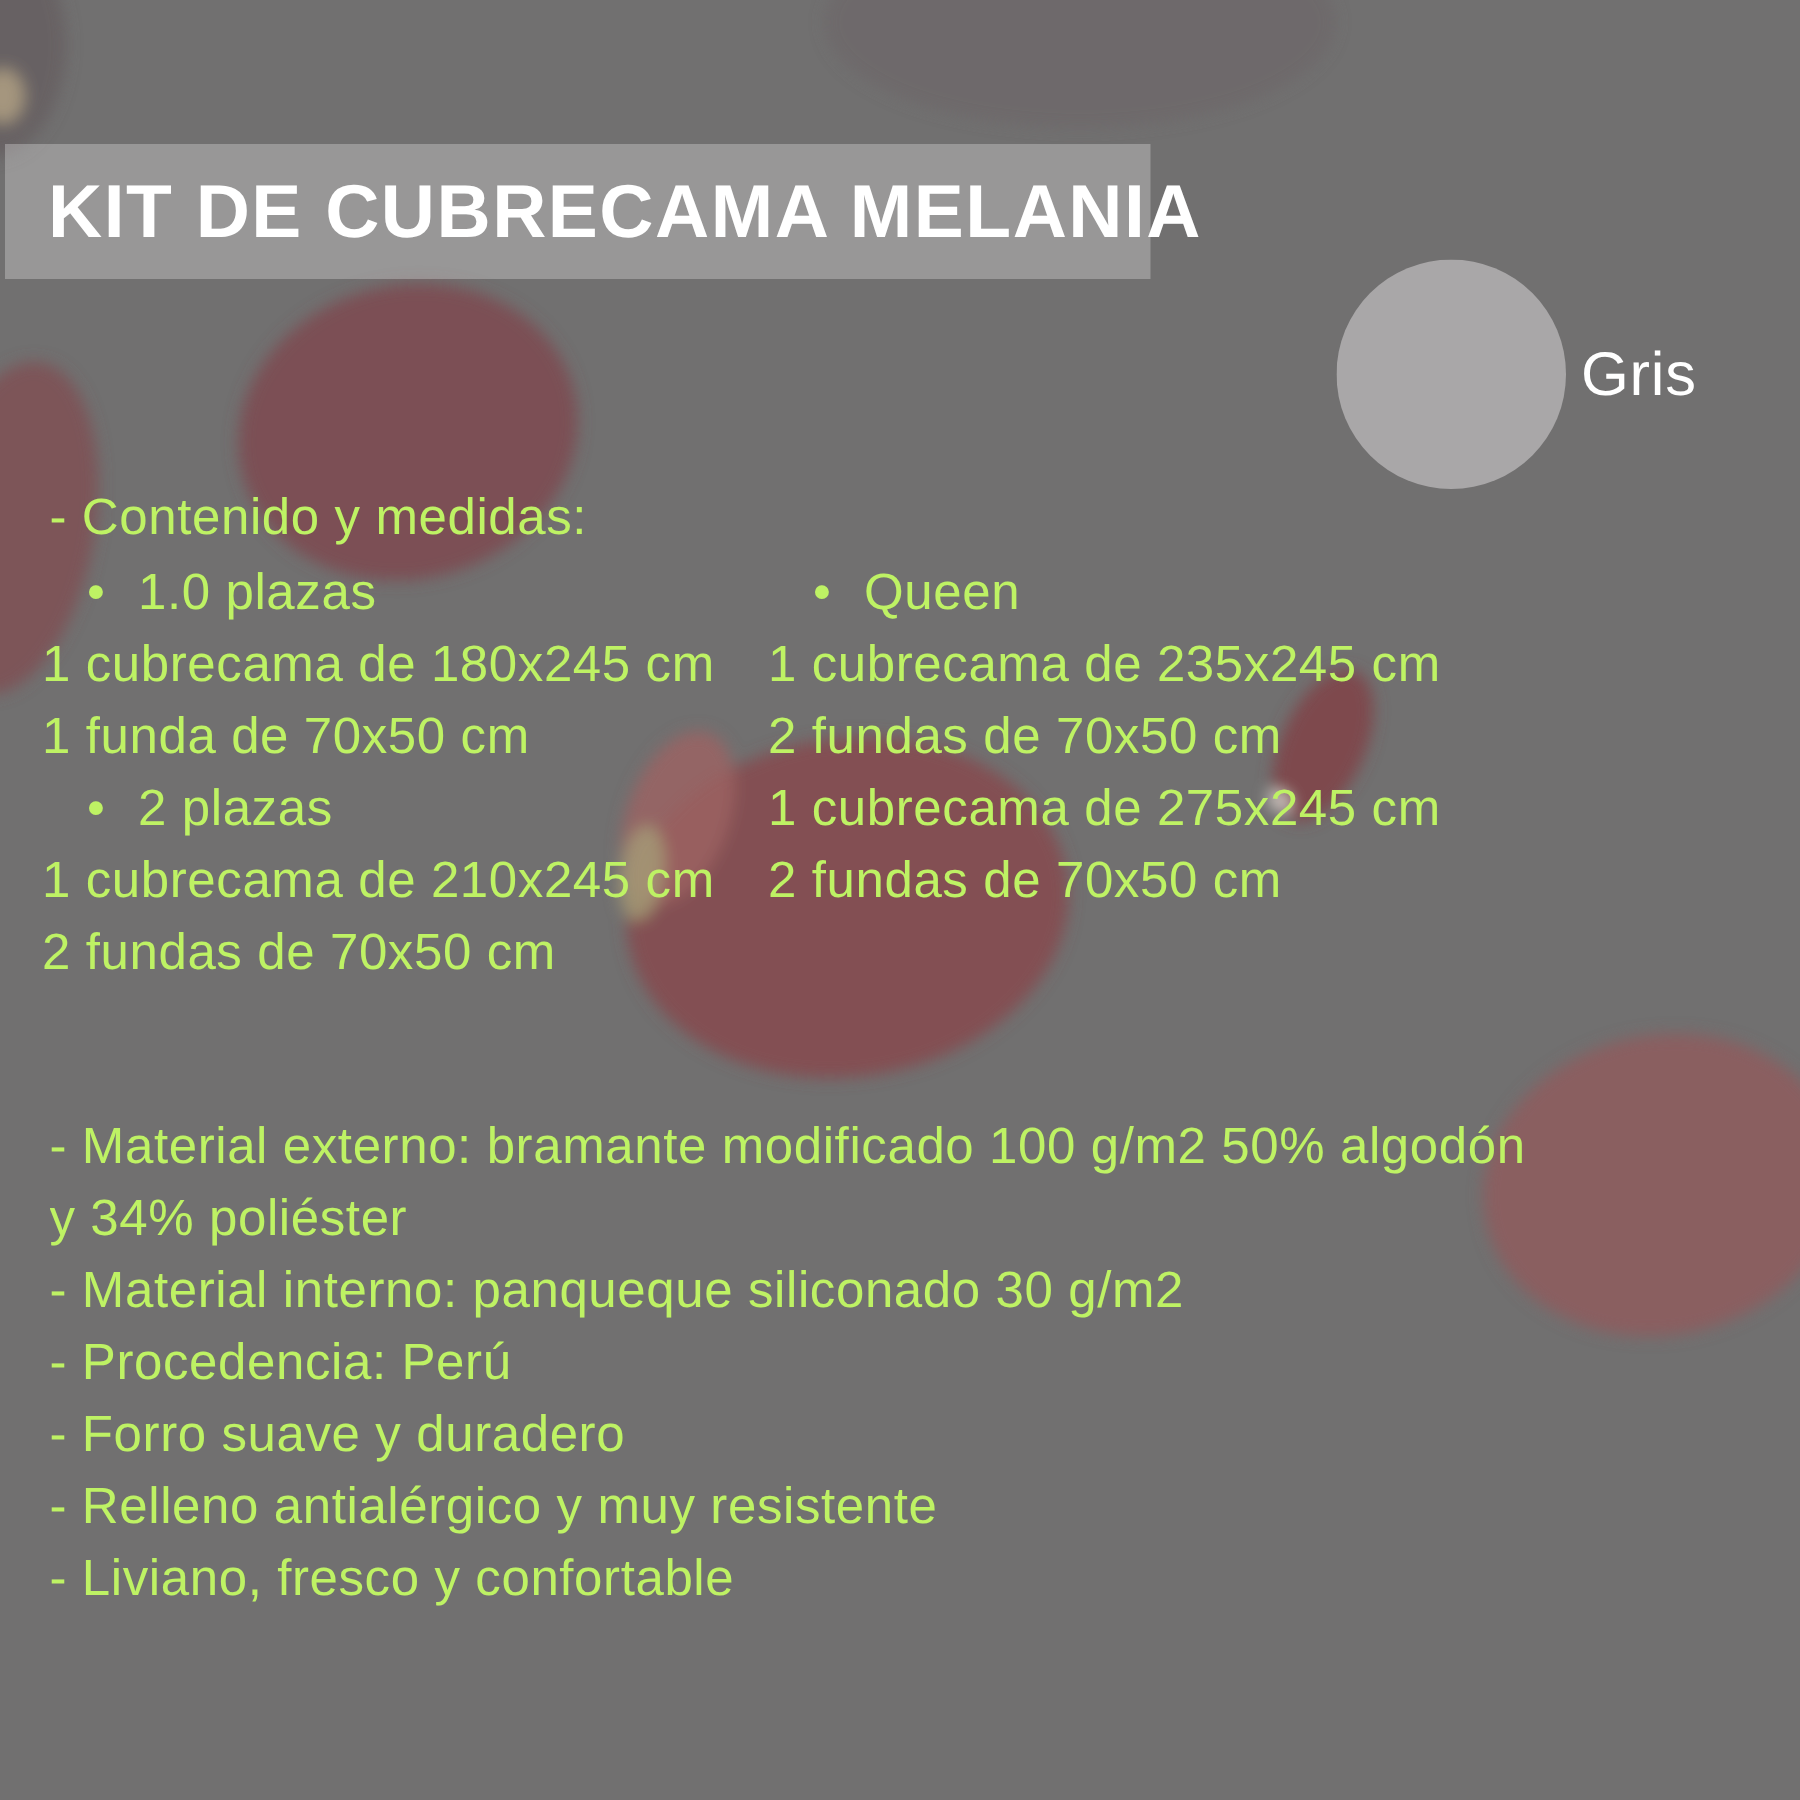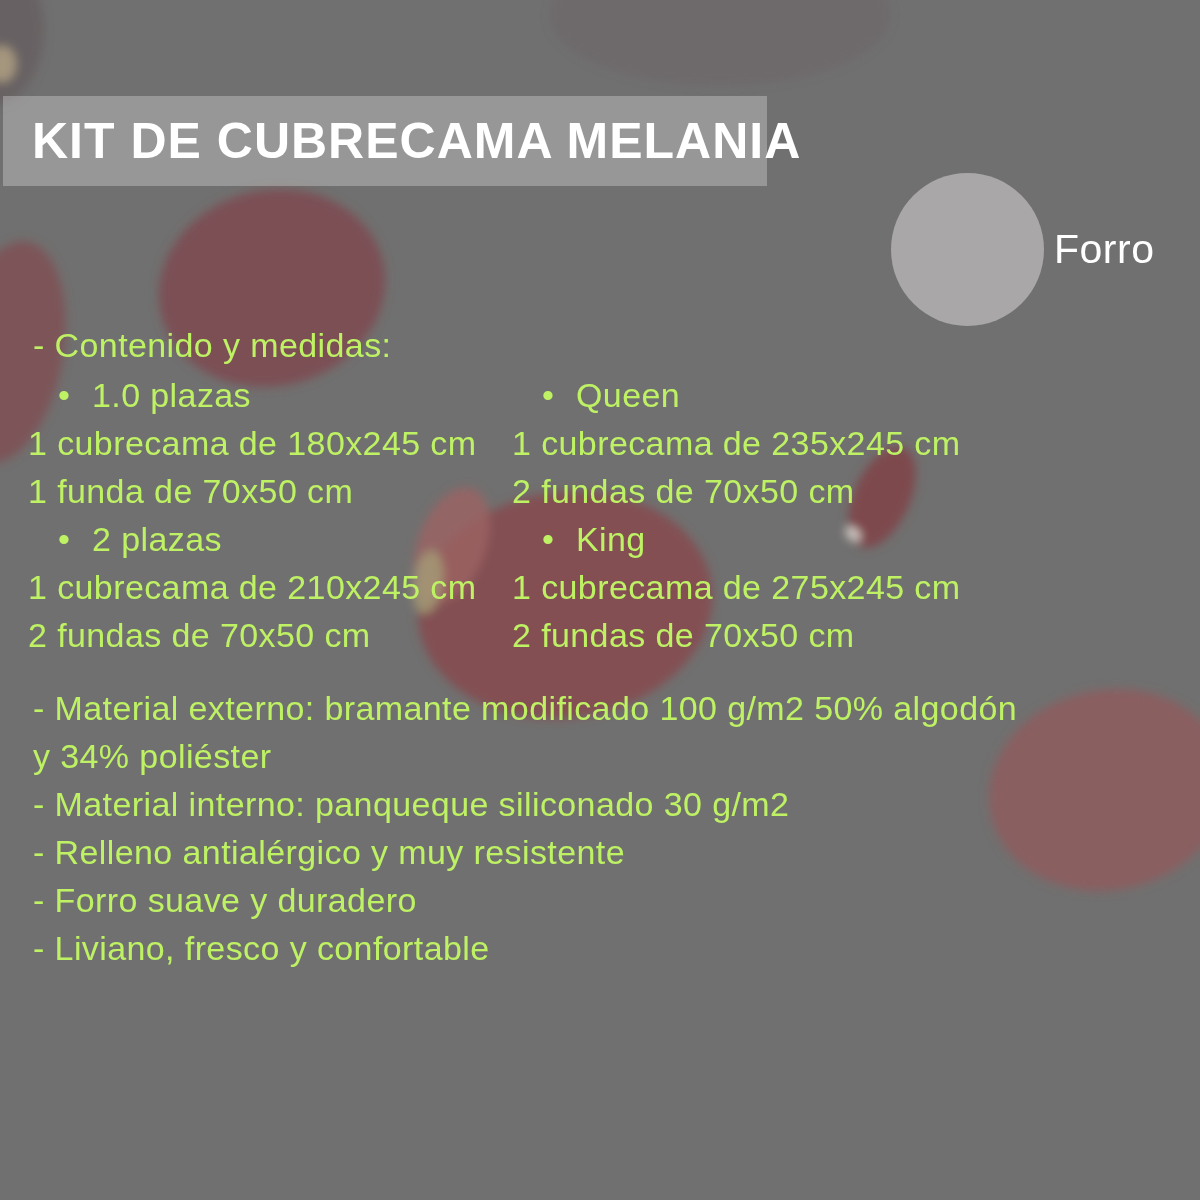--- a/index.html
+++ b/index.html
@@ -28,21 +28,21 @@
   .swatch-label{
     color:#ffffff;font-size:41px;letter-spacing:0.5px;margin-left:10px;
   }
   .txt{color:#bef264;font-size:34px;letter-spacing:0.4px;line-height:48px;white-space:nowrap;z-index:2;}
   .heading{position:absolute;left:33px;top:321px;}
   .col{position:absolute;top:371px;}
   .col.left{left:28px;}
   .col.right{left:512px;}
   .bullet-line{padding-left:30px;}
   .bullet-dot{display:inline-block;width:34px;}
-  .details{position:absolute;left:33px;top:684px;}
+  .details{position:absolute;left:33px;top:740px;}
   .line{height:48px;}
 </style>
 </head>
 <body>
 
 <div class="stage">
 
   <svg class="decor" width="1200" height="1200" viewBox="0 0 1200 1200" aria-hidden="true">
     <defs>
       <filter id="soft" x="-40%" y="-40%" width="180%" height="180%">
@@ -71,45 +71,45 @@
       <ellipse cx="720" cy="15" rx="170" ry="70" fill="#6b6566" opacity="0.55"></ellipse>
     </g>
   </svg>
 
   <div class="banner">
     <div class="title">KIT DE CUBRECAMA MELANIA</div>
   </div>
 
   <div class="swatch-wrap">
     <div class="swatch-circle"></div>
-    <div class="swatch-label">Forro</div>
+    <div class="swatch-label">Gris</div>
   </div>
 
   <div class="txt heading">- Contenido y medidas:</div>
 
   <div class="txt col left">
     <div class="line bullet-line"><span class="bullet-dot">•</span><span>1.0 plazas</span></div>
     <div class="line">1 cubrecama de 180x245 cm</div>
     <div class="line">1 funda de 70x50 cm</div>
     <div class="line bullet-line"><span class="bullet-dot">•</span><span>2 plazas</span></div>
     <div class="line">1 cubrecama de 210x245 cm</div>
     <div class="line">2 fundas de 70x50 cm</div>
   </div>
 
   <div class="txt col right">
     <div class="line bullet-line"><span class="bullet-dot">•</span><span>Queen</span></div>
     <div class="line">1 cubrecama de 235x245 cm</div>
     <div class="line">2 fundas de 70x50 cm</div>
-    <div class="line bullet-line"><span class="bullet-dot">•</span><span>King</span></div>
     <div class="line">1 cubrecama de 275x245 cm</div>
     <div class="line">2 fundas de 70x50 cm</div>
   </div>
 
   <div class="txt details">
     <div class="line">- Material externo: bramante modificado 100 g/m2 50% algodón</div>
     <div class="line">y 34% poliéster</div>
     <div class="line">- Material interno: panqueque siliconado 30 g/m2</div>
+    <div class="line">- Procedencia: Perú</div>
+    <div class="line">- Forro suave y duradero</div>
     <div class="line">- Relleno antialérgico y muy resistente</div>
-    <div class="line">- Forro suave y duradero</div>
     <div class="line">- Liviano, fresco y confortable</div>
   </div>
 
 </div>
 
 </body></html>

